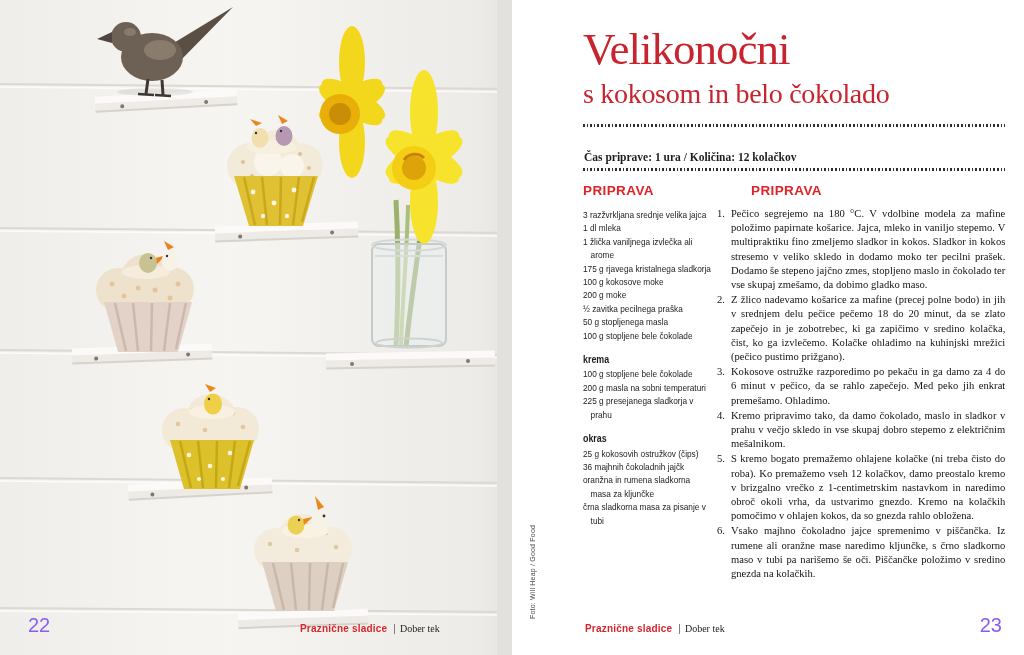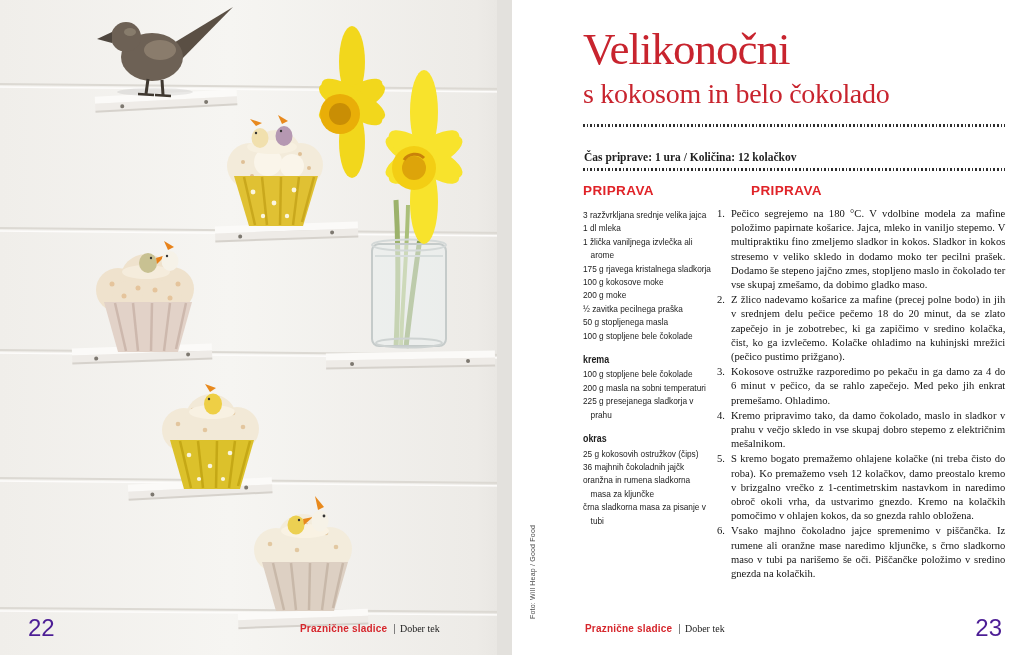--- a/index.html
+++ b/index.html
@@ -1,21 +1,21 @@
 <!DOCTYPE html>
 <html><head>
 <meta charset="utf-8">
 <style>
   html,body{margin:0;padding:0;background:#888;}
   .spread{position:relative;width:1024px;height:655px;background:#ffffff;overflow:hidden;
           font-family:"Liberation Sans",sans-serif;}
   
   .left-page{position:absolute;left:0;top:0;width:512px;height:655px;}
   .left-page svg{display:block;}
-  .page-num{position:absolute;font-family:"Liberation Sans",sans-serif;font-size:24px;color:#4c1d95;}
+  .page-num{position:absolute;font-family:"Liberation Sans",sans-serif;font-size:20px;color:#8b5cf6;}
   .page-num.left{left:28px;top:614px;}
   .page-num.right{right:22px;top:614px;margin-left:12px;}
   .footer{position:absolute;top:622px;white-space:nowrap;font-size:10px;line-height:14px;}
   .footer .cat{color:#d6262c;font-weight:bold;font-family:"Liberation Sans",sans-serif;letter-spacing:.2px;}
   .footer .sep{color:#666;margin:0 4px 0 6px;font-weight:normal;}
   .footer .rest{font-family:"Liberation Serif",serif;color:#1d1d1d;}
   .footer-left{left:300px;}
   .footer-right{left:585px;}
   
   .gutter{position:absolute;left:512px;top:0;width:34px;height:655px;pointer-events:none;

